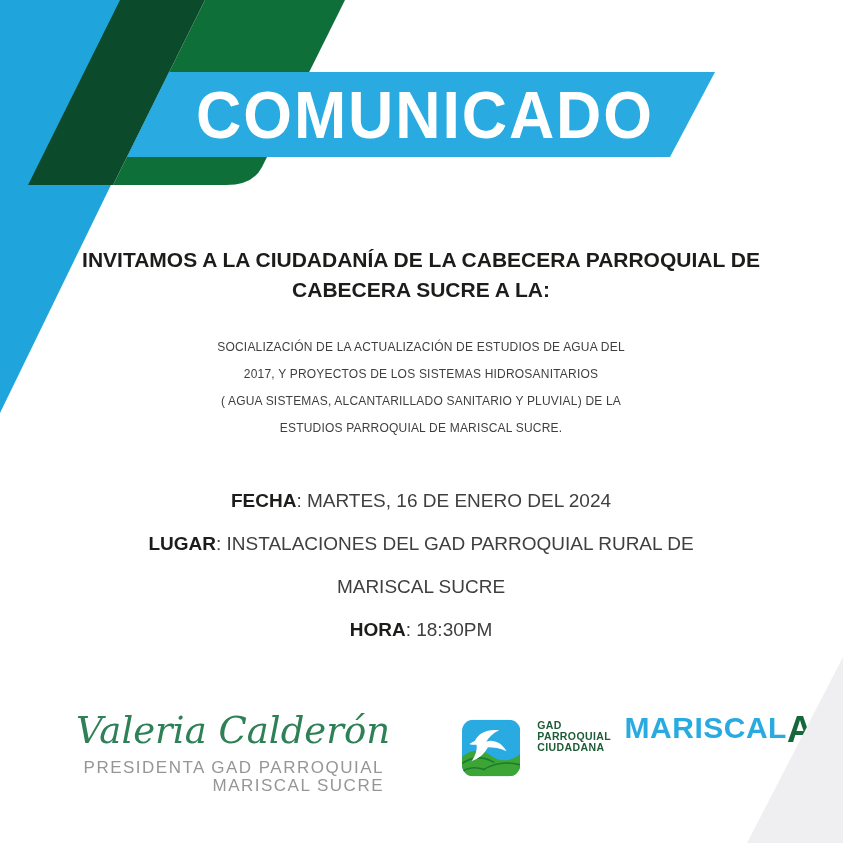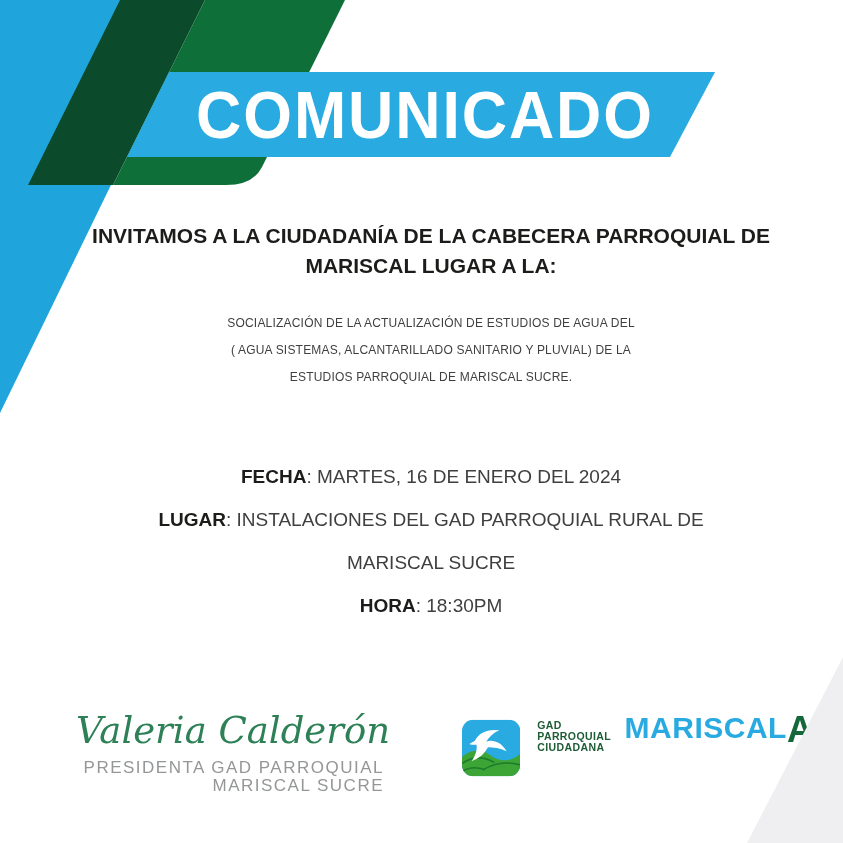--- a/index.html
+++ b/index.html
@@ -12,21 +12,21 @@
   
   #decor-top{left:0;top:0;width:843px;height:420px;}
   #banner-title{
     left:185px;top:74px;width:480px;height:82px;
     display:flex;align-items:center;justify-content:center;
     color:#ffffff;font-weight:bold;font-size:66px;letter-spacing:2px;
     transform:scaleX(0.95);transform-origin:center;
     white-space:nowrap;
   }
   
-  .center-col{left:61px;width:740px;text-align:center;}
+  .center-col{left:51px;width:740px;text-align:center;margin-top:24px;}
   #invitation{top:221px;font-size:21px;font-weight:bold;color:#1c1c1a;line-height:30px;}
   #body-par{top:310px;font-size:12px;color:#3f3f3f;line-height:27px;letter-spacing:0.2px;}
   #details{top:464px;font-size:19px;color:#3f3f3f;}
   #details .dline{line-height:26px;margin-bottom:17px;}
   #details .dlabel{font-weight:bold;color:#1c1c1a;}
   
   #signature{left:76px;top:703px;width:308px;text-align:right;}
   #sig-name{
     font-family:"DejaVu Serif", serif;font-style:italic;
     color:#2e8157;font-size:37px;line-height:56px;white-space:nowrap;
@@ -46,25 +46,26 @@
   <path d="M0,0 L201,0 L0,413 Z" fill="#1fa5dc"></path>
   <path d="M120,0 L205,0 L113,185 L28,185 Z" fill="#0c4a2c"></path>
   <path d="M205,0 L345,0 L262,167 Q253,185 226,185 L113,185 Z" fill="#0e7038"></path>
   <path d="M169,72 L715,72 L670,157 L127,157 Z" fill="#29abe2"></path>
 </svg>
 
 <div id="banner-title" class="abs">COMUNICADO</div>
 
 <div id="invitation" class="abs center-col">
   <div>INVITAMOS A LA CIUDADANÍA DE LA CABECERA PARROQUIAL DE</div>
-  <div>MARISCAL LUGAR A LA:</div>
+  <div>CABECERA SUCRE A LA:</div>
 </div>
 
 <div id="body-par" class="abs center-col">
   <div>SOCIALIZACIÓN DE LA ACTUALIZACIÓN DE ESTUDIOS DE AGUA DEL</div>
+  <div>2017, Y PROYECTOS DE LOS SISTEMAS HIDROSANITARIOS</div>
   <div>( AGUA SISTEMAS, ALCANTARILLADO SANITARIO Y PLUVIAL) DE LA</div>
   <div>ESTUDIOS PARROQUIAL DE MARISCAL SUCRE.</div>
 </div>
 
 <div id="details" class="abs center-col">
   <div class="dline"><span class="dlabel">FECHA</span><span>: MARTES, 16 DE ENERO DEL 2024</span></div>
   <div class="dline"><span class="dlabel">LUGAR</span><span>: INSTALACIONES DEL GAD PARROQUIAL RURAL DE</span></div>
   <div class="dline">MARISCAL SUCRE</div>
   <div class="dline"><span class="dlabel">HORA</span><span>: 18:30PM</span></div>
 </div>

